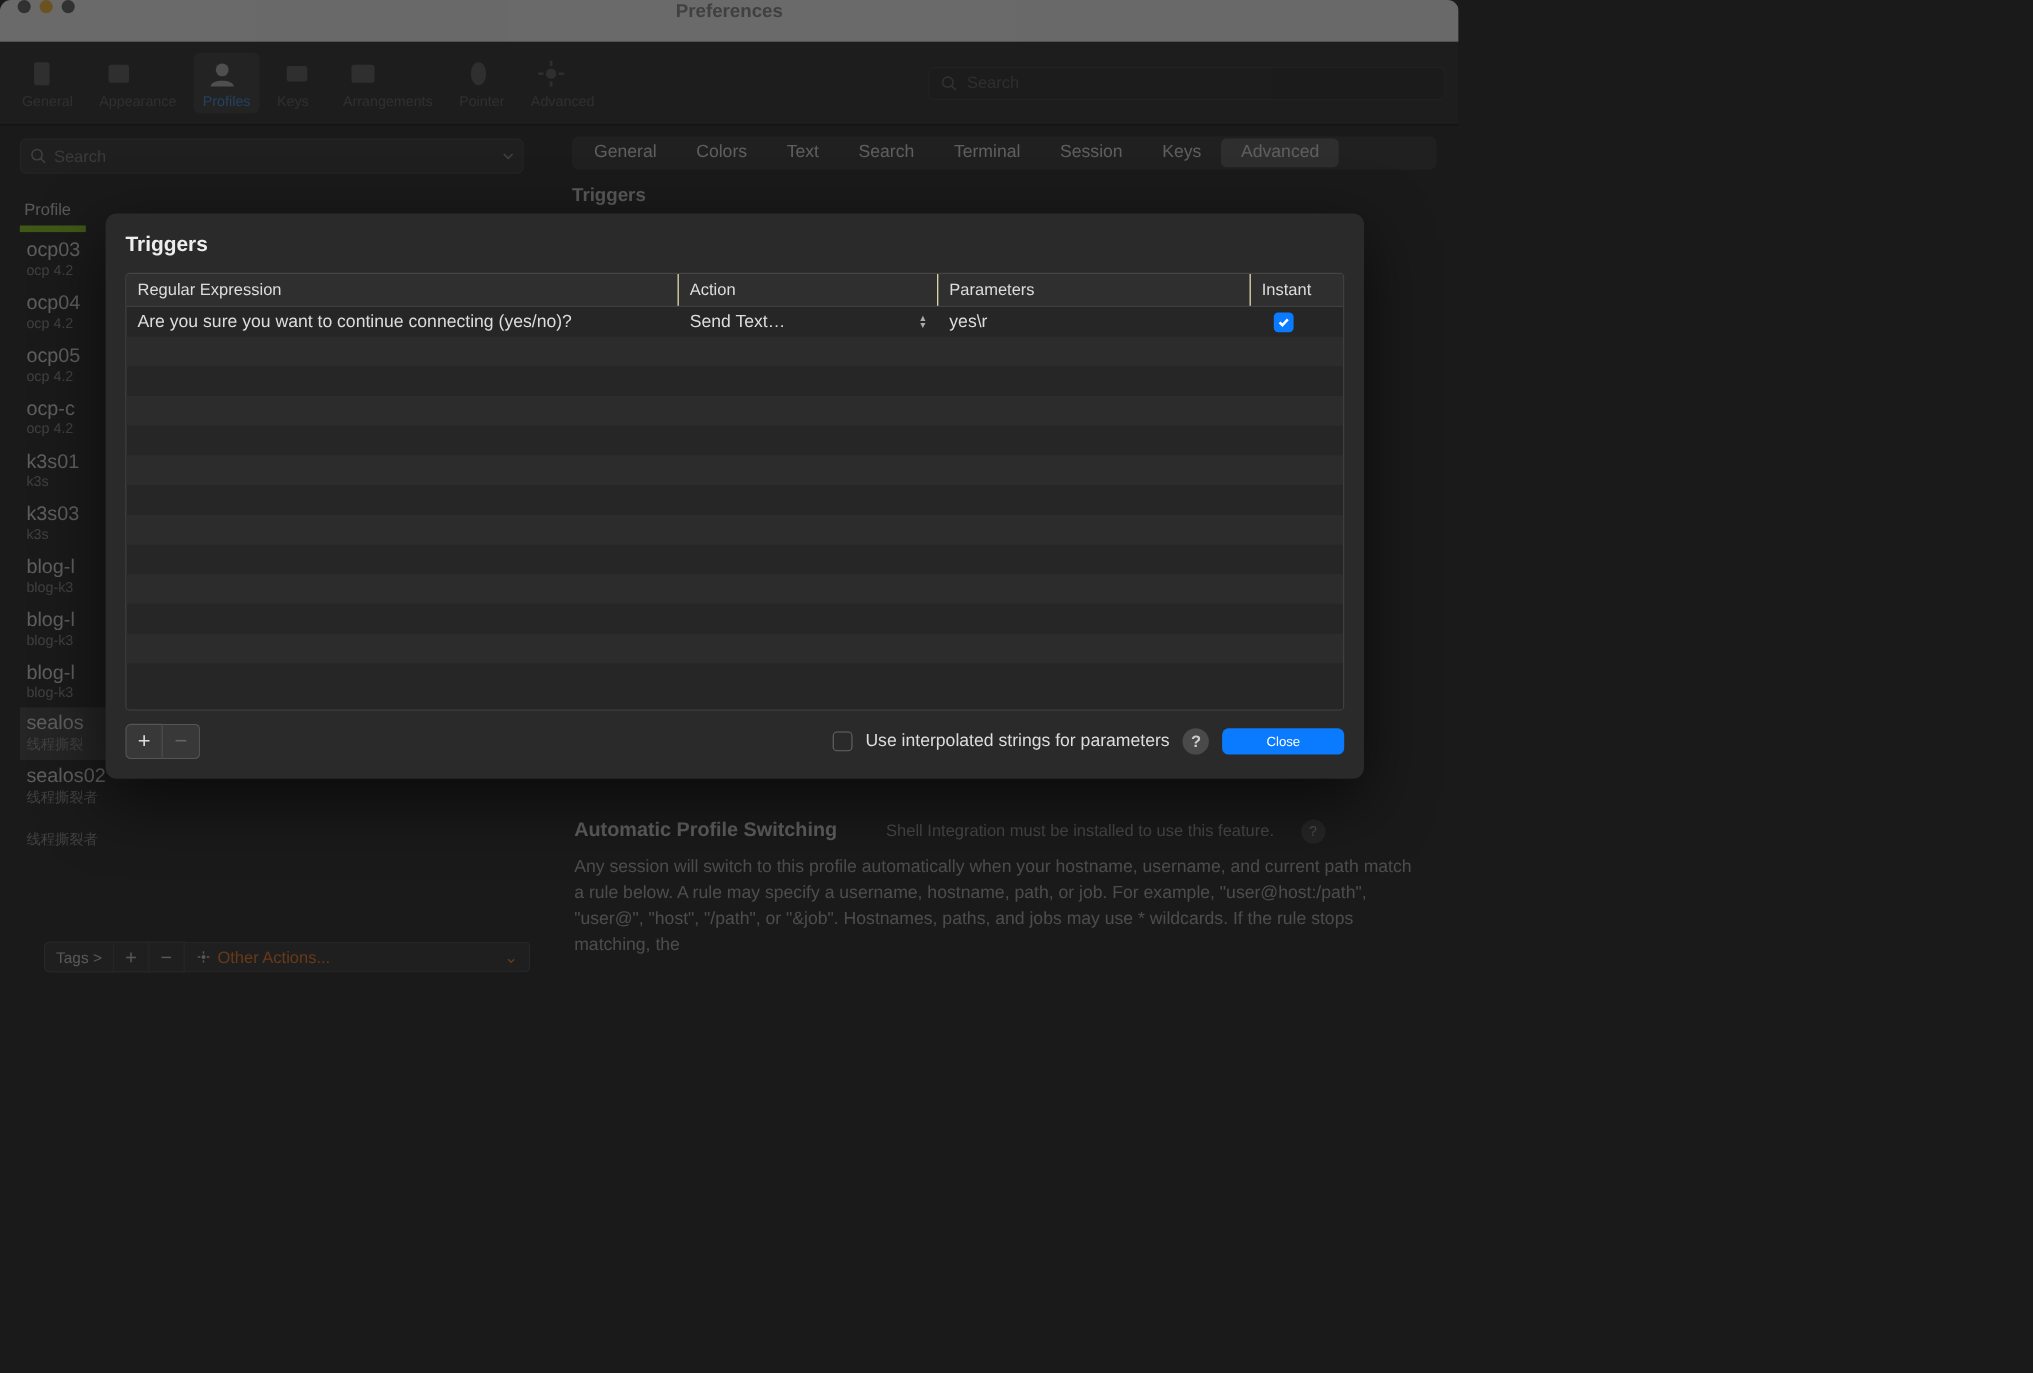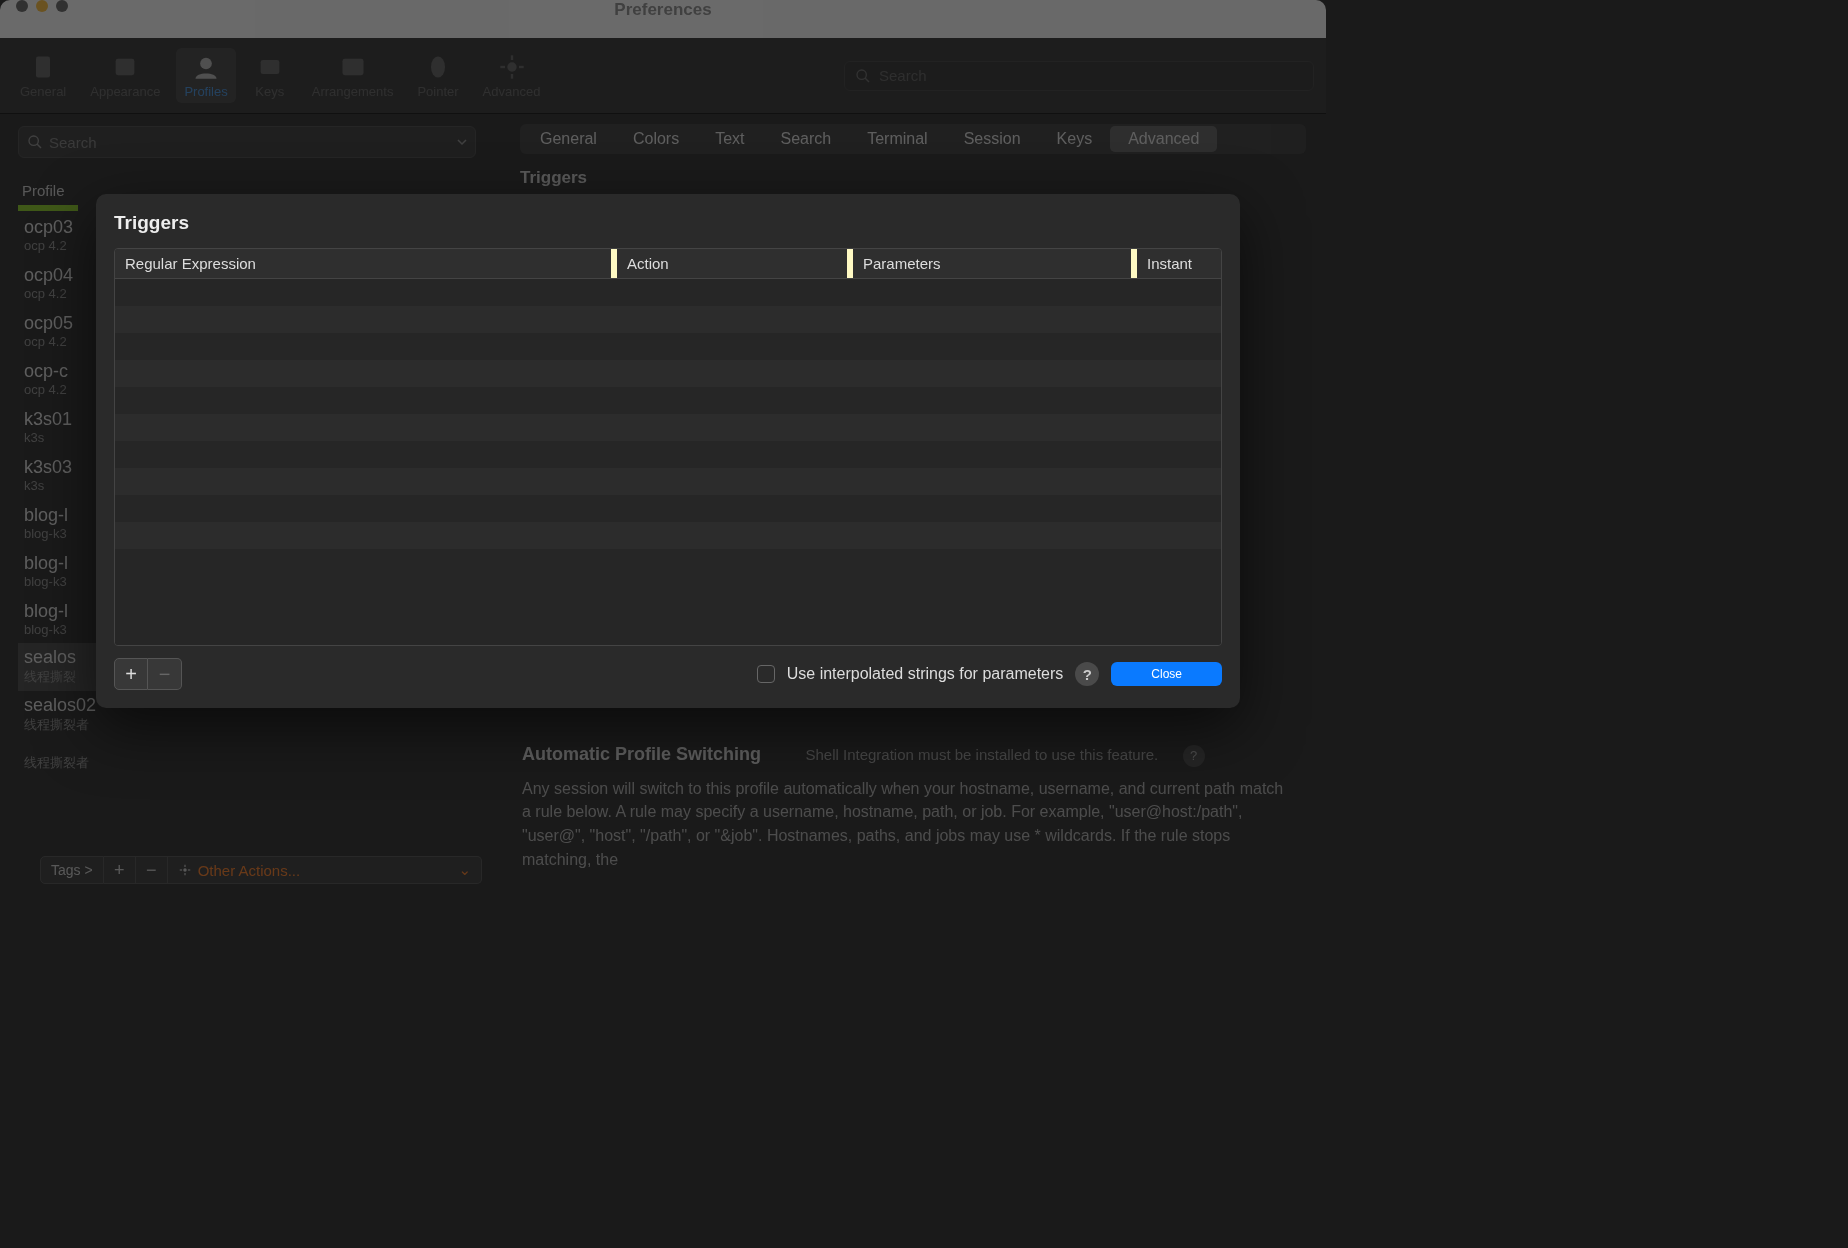--- a/index.html
+++ b/index.html
@@ -9,21 +9,21 @@
 .titlebar { height: 38px; display: flex; position: relative; background: #ffffff; border-top-left-radius: 10px; border-top-right-radius: 10px; }
 .traffic-lights { display: flex; gap: 8px; padding-left: 16px; }
 .traffic-light { width: 12px; height: 12px; border-radius: 50%; }
 .close-light { background: #5e5e5e; }
 .min-light { background: #febc2e; }
 .max-light { background: #5e5e5e; }
 .window-title { position: absolute; left: 50%; transform: translateX(-50%); font-weight: 600; font-size: 17px; color: #888; }
 
 
 .toolbar { height: 76px; background: #252525; display: flex; align-items: center; padding: 0 12px; gap: 8px; border-bottom: 1px solid #000; }
-.toolbar-item { display: flex; flex-direction: column; align-items: center; gap: 2px; padding: 4px 8px; border-radius: 6px; cursor: pointer; opacity: 0.5; }
+.toolbar-item { display: flex; flex-direction: column; align-items: flex-start; gap: 2px; padding: 4px 8px; border-radius: 6px; cursor: pointer; opacity: 0.5; }
 .toolbar-item.active { background: #3a3a3a; opacity: 0.85; }
 .toolbar-item.active .toolbar-label { color: #3b9cff; }
 .toolbar-icon { width: 36px; height: 30px; display: flex; align-items: center; justify-content: center; }
 .toolbar-icon svg { width: 28px; height: 28px; fill: #888; }
 .toolbar-item.active .toolbar-icon svg { fill: #ccc; }
 .toolbar-label { font-size: 13px; color: #888; }
 .toolbar-spacer { flex: 1; }
 .toolbar-search { width: 470px; height: 30px; background: #1e1e1e; border: 1px solid #3a3a3a; border-radius: 6px; display: flex; align-items: center; padding: 0 10px; gap: 8px; opacity: 0.6; }
 .toolbar-search input { background: transparent; border: none; outline: none; color: #888; font-size: 15px; flex: 1; }
 
@@ -48,21 +48,21 @@
 .subtabs { display: flex; gap: 0; margin-bottom: 14px; background: #2c2c2c; border-radius: 6px; padding: 2px; }
 .subtab { padding: 4px 18px; font-size: 16px; color: #ddd; cursor: pointer; border-radius: 5px; }
 .subtab.active { background: #555; }
 .section-title { font-size: 17px; font-weight: 600; color: #ccc; margin-bottom: 8px; }
 
 
 .modal { position: absolute; left: 96px; top: 194px; width: 1144px; height: 514px; background: #2a2a2a; border-radius: 10px; box-shadow: 0 20px 60px rgba(0,0,0,0.6); display: flex; flex-direction: column; padding: 18px; z-index: 100; }
 .modal-title { font-size: 19px; font-weight: 700; color: #eee; margin-bottom: 14px; }
 .trigger-table { flex: 1; border: 1px solid #444; border-radius: 4px; overflow: hidden; display: flex; flex-direction: column; }
 .trigger-header { display: flex; background: #2f2f2f; border-bottom: 1px solid #444; }
-.trigger-header > div { padding: 6px 10px; font-size: 15px; color: #ddd; border-right: 6px solid #fef9c3; }
+.trigger-header > div { padding: 6px 10px; font-size: 15px; color: #ddd; border-right: 1px solid #fef9c3; }
 .trigger-header > div:last-child { border-right: none; text-align: right; }
 .th-regex { flex: 0 0 502px; }
 .th-action { flex: 0 0 236px; }
 .th-params { flex: 0 0 284px; }
 .th-instant { flex: 0 0 60px; }
 .trigger-body { flex: 1; background: #262626; }
 .trigger-row { display: flex; height: 27px; align-items: center; }
 .trigger-row:nth-child(even) { background: #2c2c2c; }
 .trigger-row > div { padding: 0 10px; font-size: 16px; color: #ddd; }
 .td-regex { flex: 0 0 502px; }
@@ -287,20 +287,38 @@
 <div class="modal">
   <div class="modal-title">Triggers</div>
   <div class="trigger-table">
     <div class="trigger-header">
       <div class="th-regex">Regular Expression</div>
       <div class="th-action">Action</div>
       <div class="th-params">Parameters</div>
       <div class="th-instant">Instant</div>
     </div>
     <div class="trigger-body" id="trigger-body">
+        <div class="trigger-row">
+      <div class="td-regex">Are you sure you want to continue connecting (yes/no)?</div>
+      <div class="td-action">
+            <span>Send Text…</span>
+            <span class="stepper-icon">
+              <span>▲</span>
+              <span>▼</span>
+            </span>
+          </div>
+      <div class="td-params">yes\r</div>
+      <div class="td-instant">
+            <div class="check-box">
+              <svg viewBox="0 0 16 16">
+                <path d="M3 8 L6.5 11.5 L13 4.5"></path>
+              </svg>
+            </div>
+          </div>
+        </div>
         <div class="trigger-row"></div>
         <div class="trigger-row"></div>
         <div class="trigger-row"></div>
         <div class="trigger-row"></div>
         <div class="trigger-row"></div>
         <div class="trigger-row"></div>
         <div class="trigger-row"></div>
         <div class="trigger-row"></div>
         <div class="trigger-row"></div>
         <div class="trigger-row"></div>

